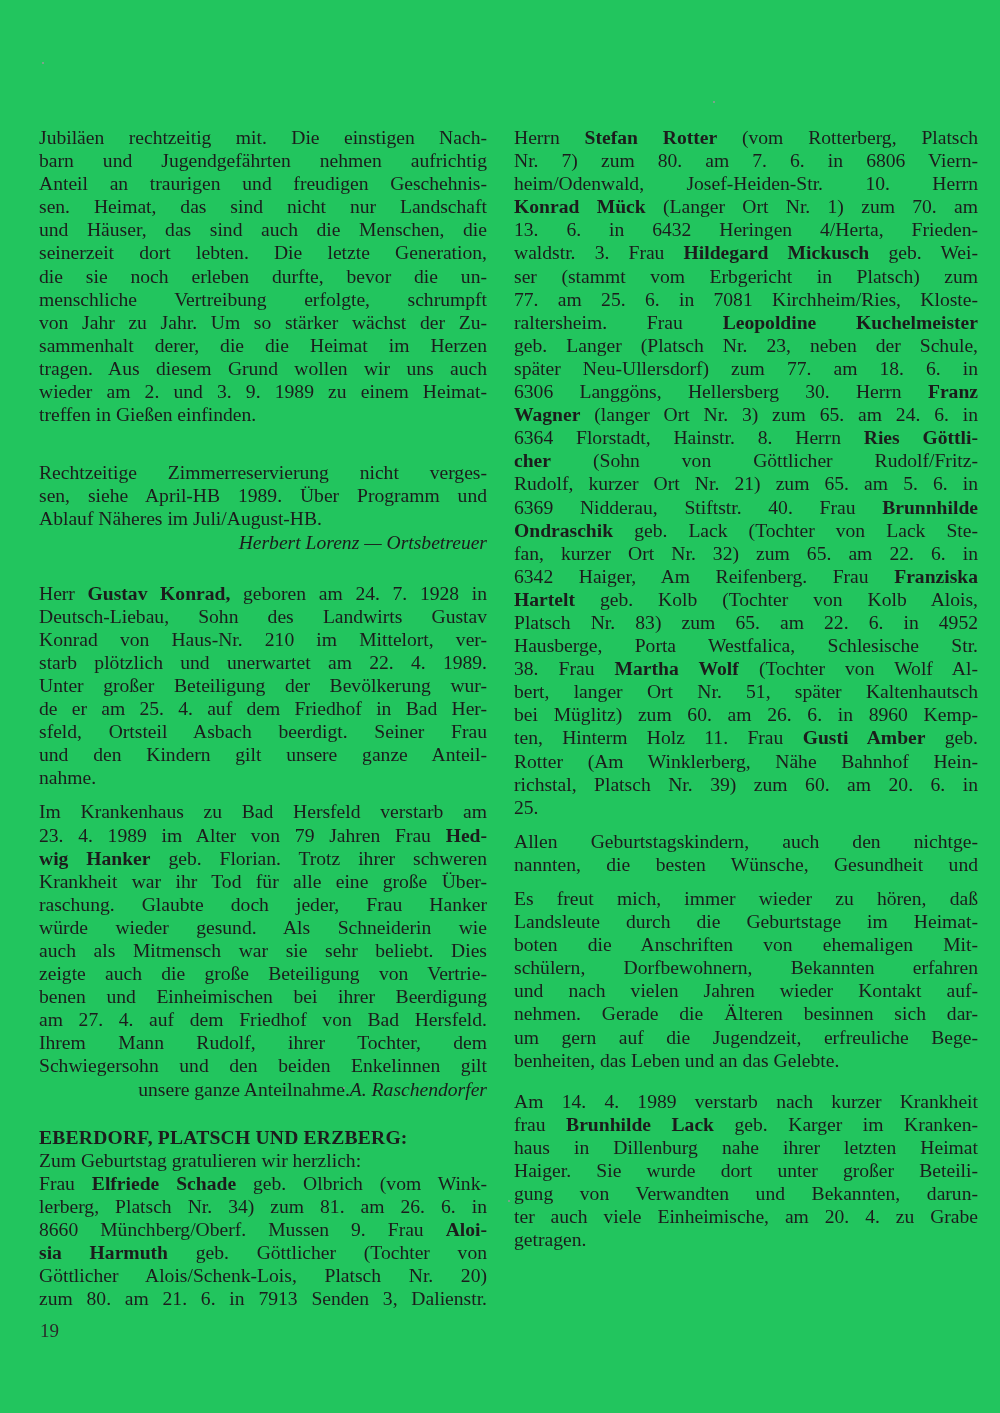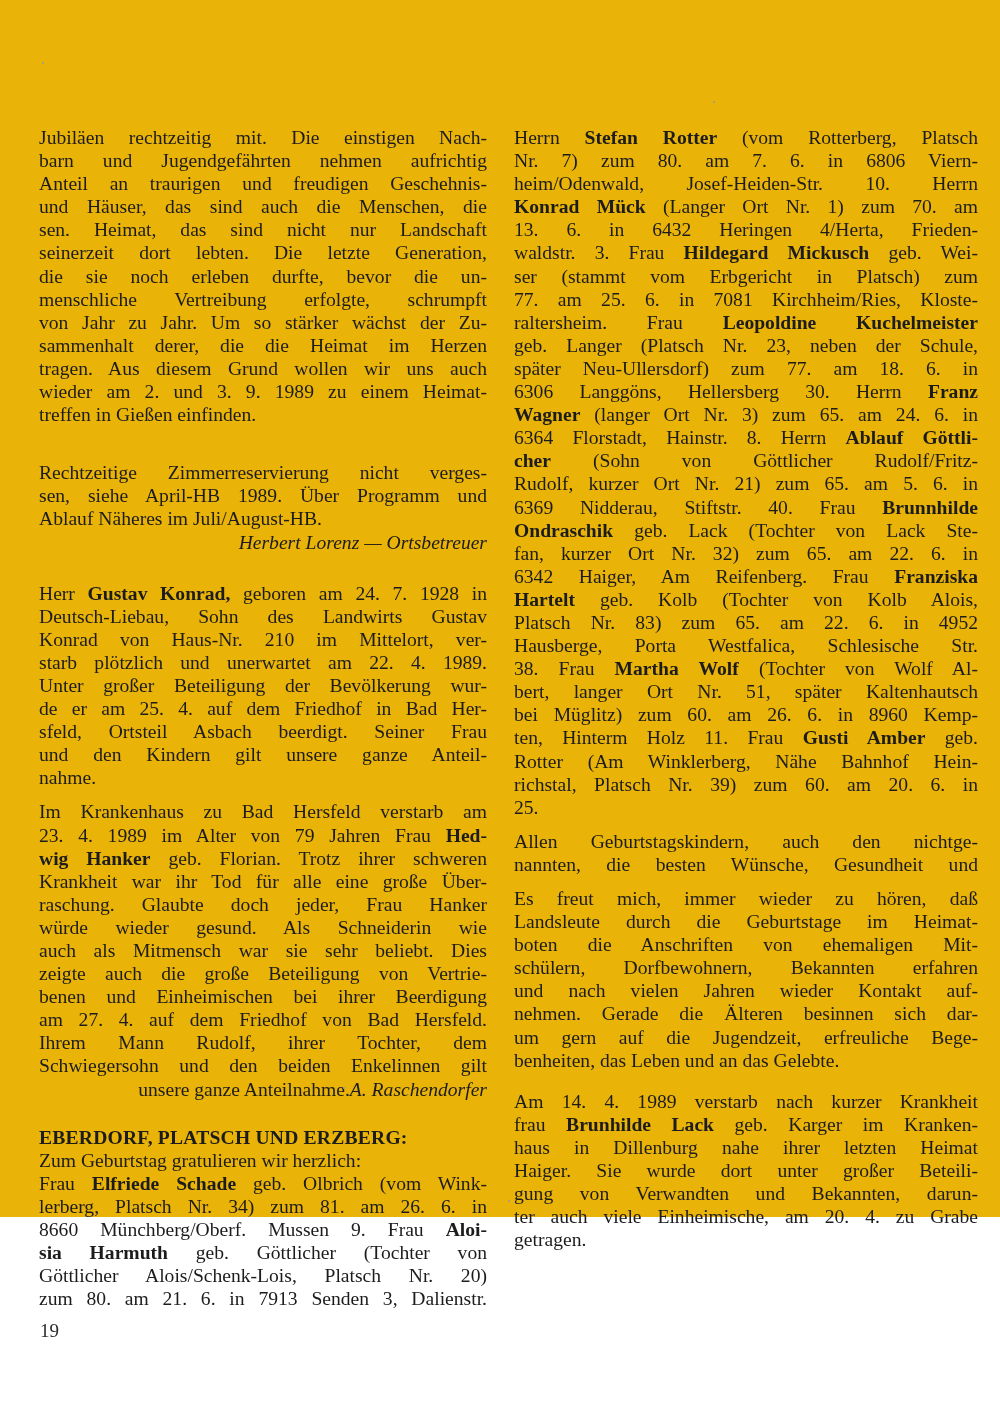--- a/index.html
+++ b/index.html
@@ -1,17 +1,17 @@
 <!DOCTYPE html>
 <html><head>
 <meta charset="utf-8">
 <style>
   html, body { margin: 0; padding: 0; background: #ffffff; }
   body { width: 1000px; height: 1413px; position: relative; overflow: hidden; }
-  .page { position: absolute; left: 0; top: 0; width: 1000px; height: 1217px; background: #eab308; }
+  .page { position: absolute; left: 0; top: 0; width: 1000px; height: 1413px; background: #22c55e; }
   .col { position: absolute; top: 126px; font-family: "Liberation Serif", serif; font-size: 19.6px; line-height: 23.1px; color: #1c1c1c; }
   .col-left { left: 39px; width: 448px; }
   .col-right { left: 514px; width: 464px; }
   .para { margin: 0 0 11px 0; }
   .line { display: block; text-align: justify; text-align-last: justify; white-space: nowrap; height: 23.1px; }
   .line.last { text-align-last: left; }
   .line.right { text-align: right; text-align-last: right; }
   b { font-weight: bold; }
   i { font-style: italic; }
   .heading { font-weight: bold; letter-spacing: 0.2px; margin-top: 25px; }
@@ -22,22 +22,22 @@
 <body>
 
 <div class="page">
 
   <div class="col col-left">
 
     <div class="para">
       <span class="line">Jubiläen rechtzeitig mit. Die einstigen Nach-</span>
       <span class="line">barn und Jugendgefährten nehmen aufrichtig</span>
       <span class="line">Anteil an traurigen und freudigen Geschehnis-</span>
+      <span class="line">sen. Heimat, das sind nicht nur Landschaft</span>
       <span class="line">und Häuser, das sind auch die Menschen, die</span>
-      <span class="line">sen. Heimat, das sind nicht nur Landschaft</span>
       <span class="line">seinerzeit dort lebten. Die letzte Generation,</span>
       <span class="line">die sie noch erleben durfte, bevor die un-</span>
       <span class="line">menschliche Vertreibung erfolgte, schrumpft</span>
       <span class="line">von Jahr zu Jahr. Um so stärker wächst der Zu-</span>
       <span class="line">sammenhalt derer, die die Heimat im Herzen</span>
       <span class="line">tragen. Aus diesem Grund wollen wir uns auch</span>
       <span class="line">wieder am 2. und 3. 9. 1989 zu einem Heimat-</span>
       <span class="line last">treffen in Gießen einfinden.</span>
     </div>
 
@@ -100,21 +100,21 @@
       <span class="line"><b>Konrad Mück</b><span> (Langer Ort Nr. 1) zum 70. am</span></span>
       <span class="line">13. 6. in 6432 Heringen 4/Herta, Frieden-</span>
       <span class="line"><span>waldstr. 3. Frau </span><b>Hildegard Mickusch</b><span> geb. Wei-</span></span>
       <span class="line">ser (stammt vom Erbgericht in Platsch) zum</span>
       <span class="line">77. am 25. 6. in 7081 Kirchheim/Ries, Kloste-</span>
       <span class="line"><span>raltersheim. Frau </span><b>Leopoldine Kuchelmeister</b></span>
       <span class="line">geb. Langer (Platsch Nr. 23, neben der Schule,</span>
       <span class="line">später Neu-Ullersdorf) zum 77. am 18. 6. in</span>
       <span class="line"><span>6306 Langgöns, Hellersberg 30. Herrn </span><b>Franz</b></span>
       <span class="line"><b>Wagner</b><span> (langer Ort Nr. 3) zum 65. am 24. 6. in</span></span>
-      <span class="line"><span>6364 Florstadt, Hainstr. 8. Herrn </span><b>Ablauf Göttli-</b></span>
+      <span class="line"><span>6364 Florstadt, Hainstr. 8. Herrn </span><b>Ries Göttli-</b></span>
       <span class="line"><b>cher</b><span> (Sohn von Göttlicher Rudolf/Fritz-</span></span>
       <span class="line">Rudolf, kurzer Ort Nr. 21) zum 65. am 5. 6. in</span>
       <span class="line"><span>6369 Nidderau, Stiftstr. 40. Frau </span><b>Brunnhilde</b></span>
       <span class="line"><b>Ondraschik</b><span> geb. Lack (Tochter von Lack Ste-</span></span>
       <span class="line">fan, kurzer Ort Nr. 32) zum 65. am 22. 6. in</span>
       <span class="line"><span>6342 Haiger, Am Reifenberg. Frau </span><b>Franziska</b></span>
       <span class="line"><b>Hartelt</b><span> geb. Kolb (Tochter von Kolb Alois,</span></span>
       <span class="line">Platsch Nr. 83) zum 65. am 22. 6. in 4952</span>
       <span class="line">Hausberge, Porta Westfalica, Schlesische Str.</span>
       <span class="line"><span>38. Frau </span><b>Martha Wolf</b><span> (Tochter von Wolf Al-</span></span>

